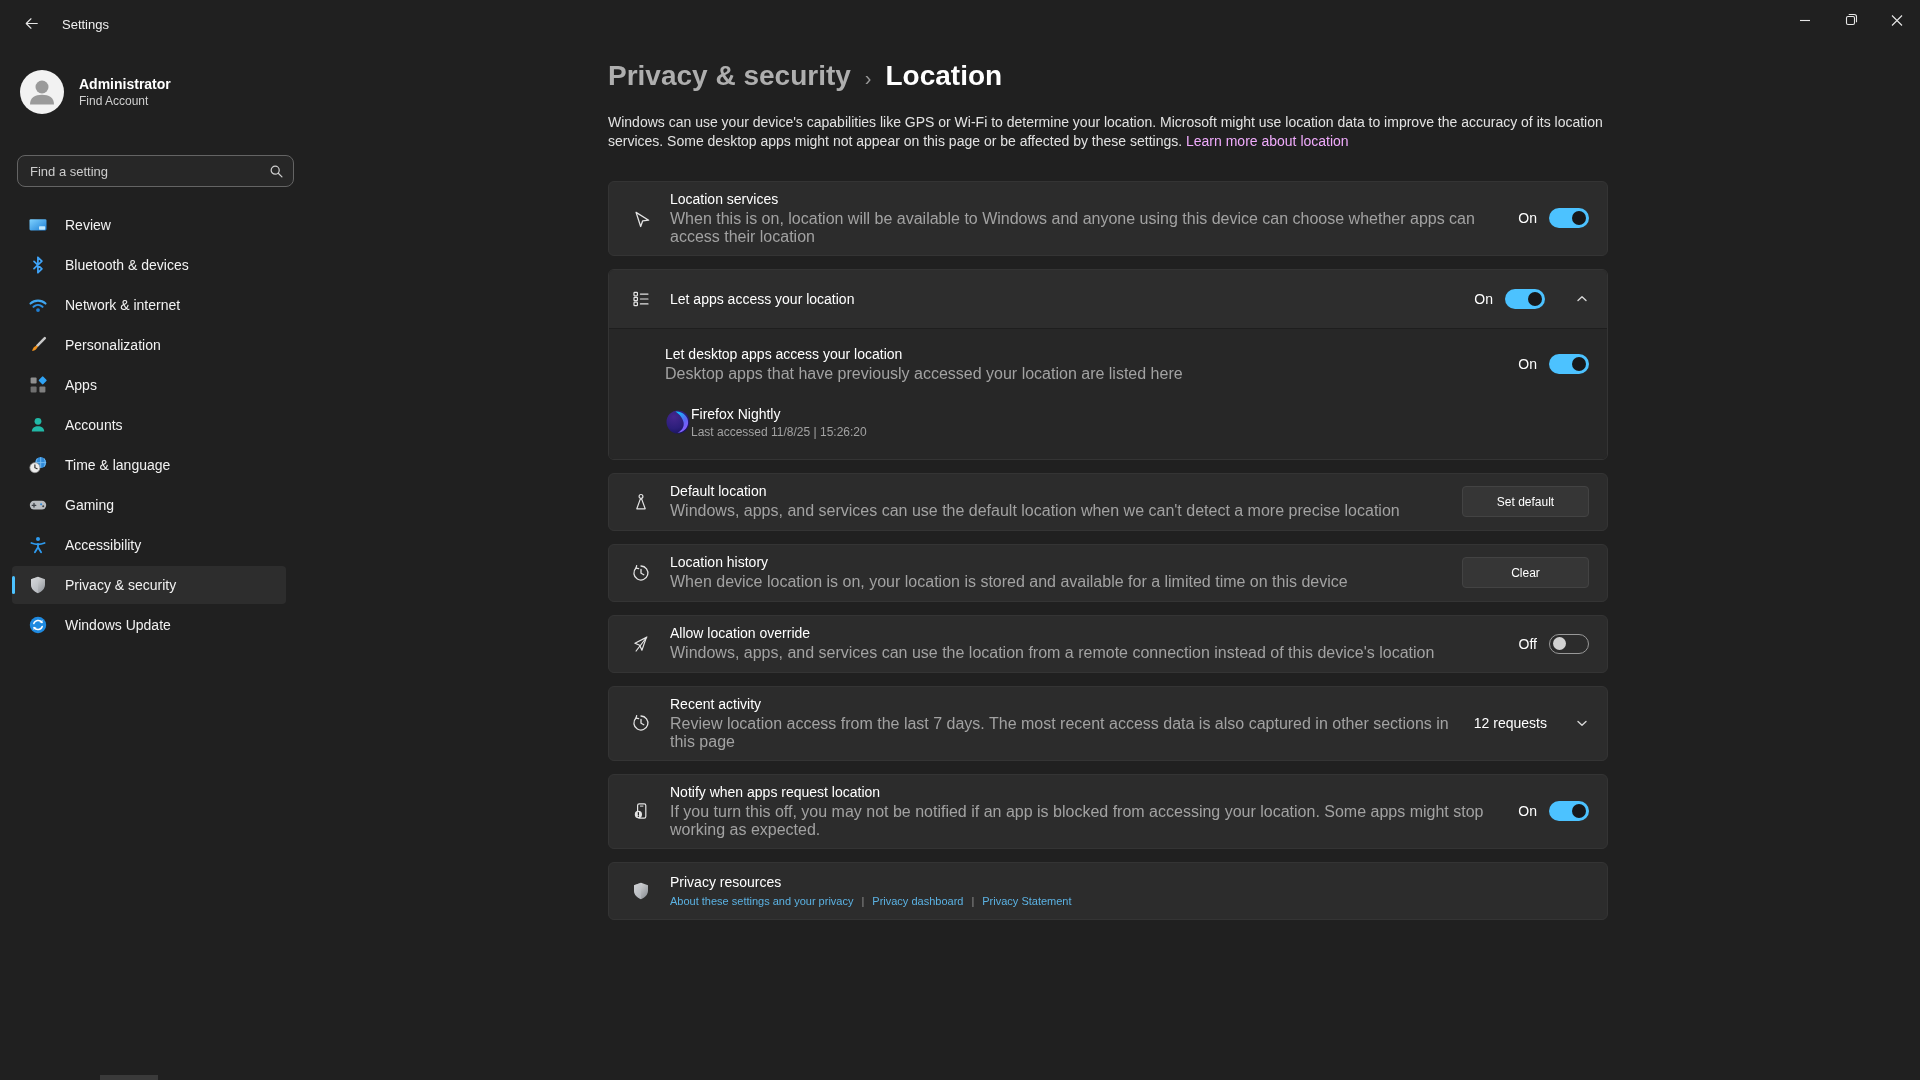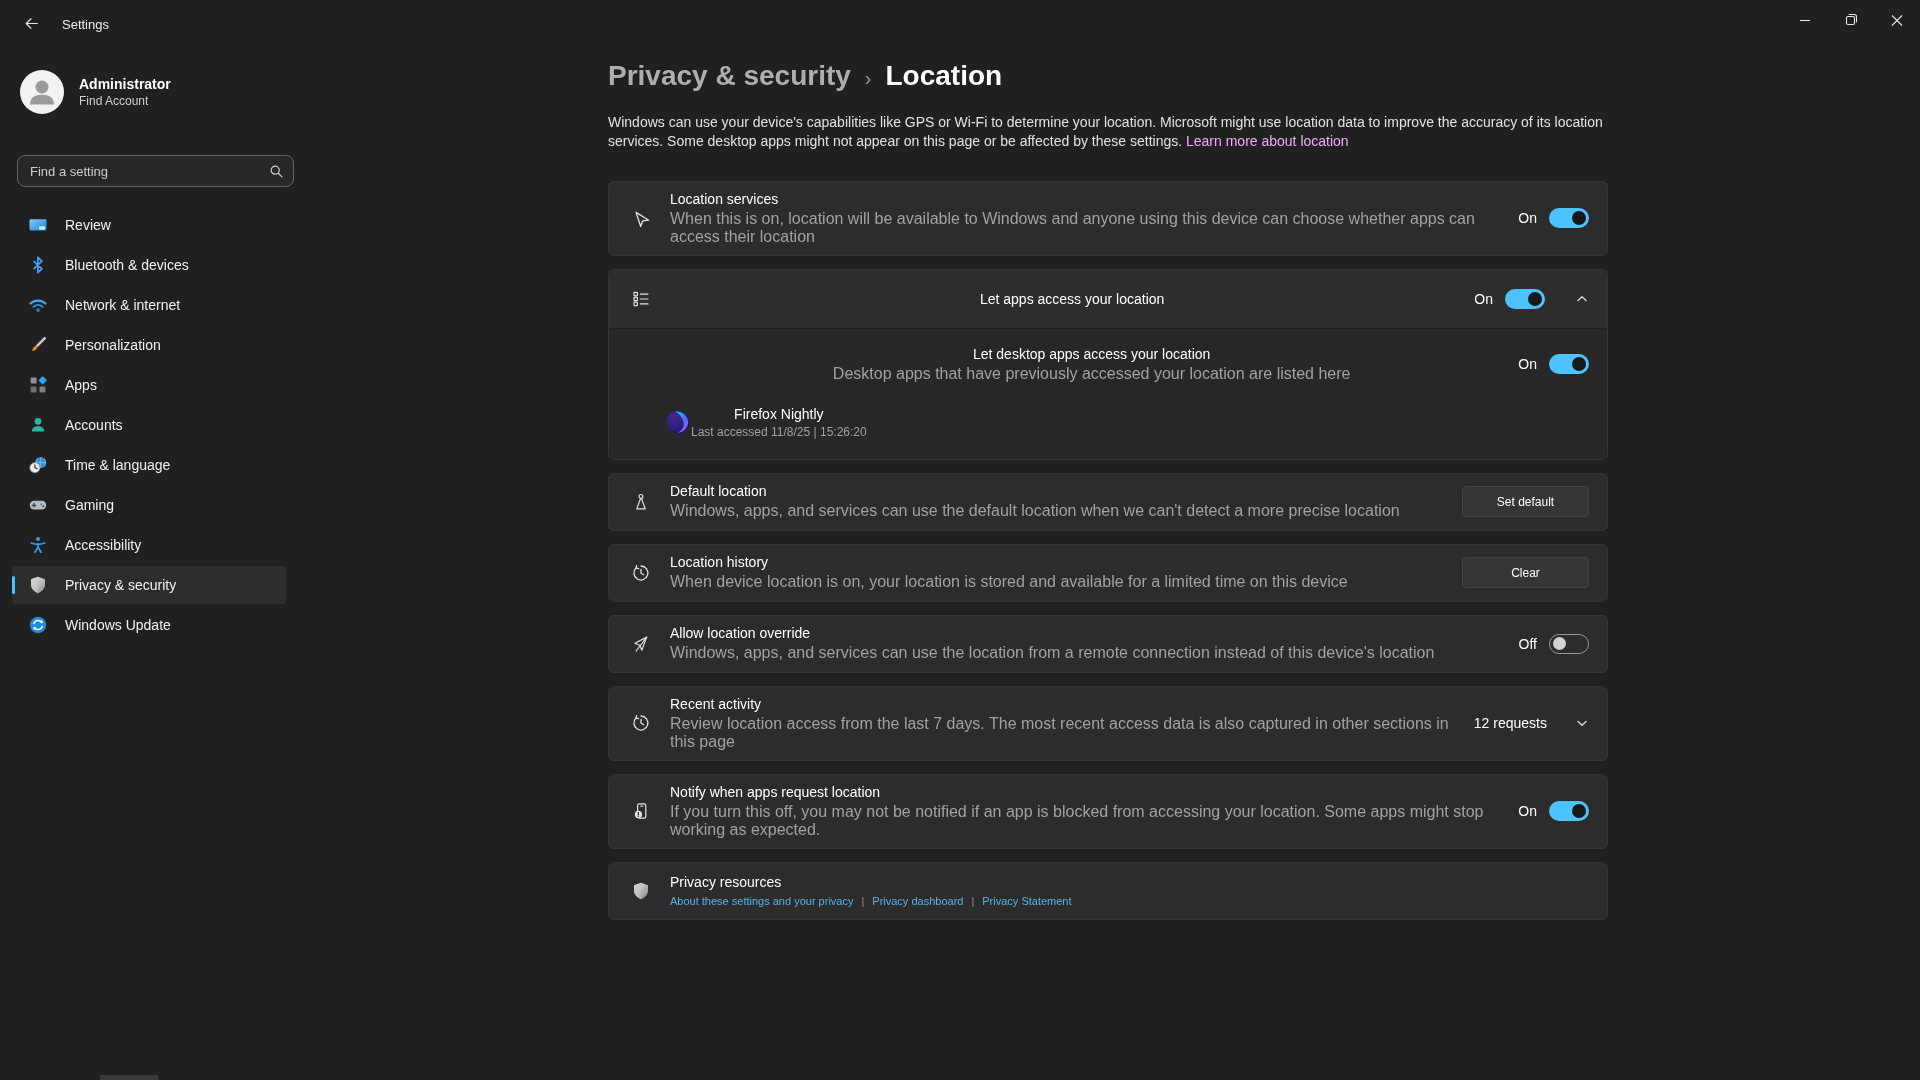--- a/index.html
+++ b/index.html
@@ -58,21 +58,21 @@
   .toggle { width:40px; height:20px; border-radius:10px; position:relative; cursor:pointer; flex:none; }
   .toggle.on { background:#4cc2ff; }
   .toggle.on .knob { position:absolute; right:3px; top:3px; width:14px; height:14px; border-radius:50%; background:#17181a; }
   .toggle.off { background:transparent; border:1px solid #989898; }
   .toggle.off .knob { position:absolute; left:3px; top:2px; width:13px; height:13px; border-radius:50%; background:#d2d2d2; }
 
   .btn { min-width:127px; height:31px; background:#363636; border:1px solid #434343;
     border-radius:4px; color:#fff; font-size:12px; display:flex; align-items:center;
     justify-content:center; cursor:pointer; }
 
-  .card-group { border:1px solid #343434; border-radius:6px; margin-bottom:13px; overflow:hidden;text-align:center; }
+  .card-group { border:1px solid #343434; border-radius:6px; margin-bottom:13px; overflow:hidden; }
   .group-header { min-height:58px; background:#2d2d2d; display:flex; align-items:center;
     padding:9px 18px 9px 20px; cursor:pointer; }
   .expander-chevron { margin-left:18px; display:flex; }
   .group-body { background:#272727; border-top:1px solid #1e1e1e; padding:17px 18px 20px 56px; }
   .sub-row { display:flex; align-items:center; }
   .sub-text { flex:1; }
   .app-row { display:flex; align-items:center; margin-top:23px; }
   .app-name { font-size:14px; color:#fff; }
   .app-meta { font-size:12px; color:#a2a2a2; margin-top:3px; }
 

